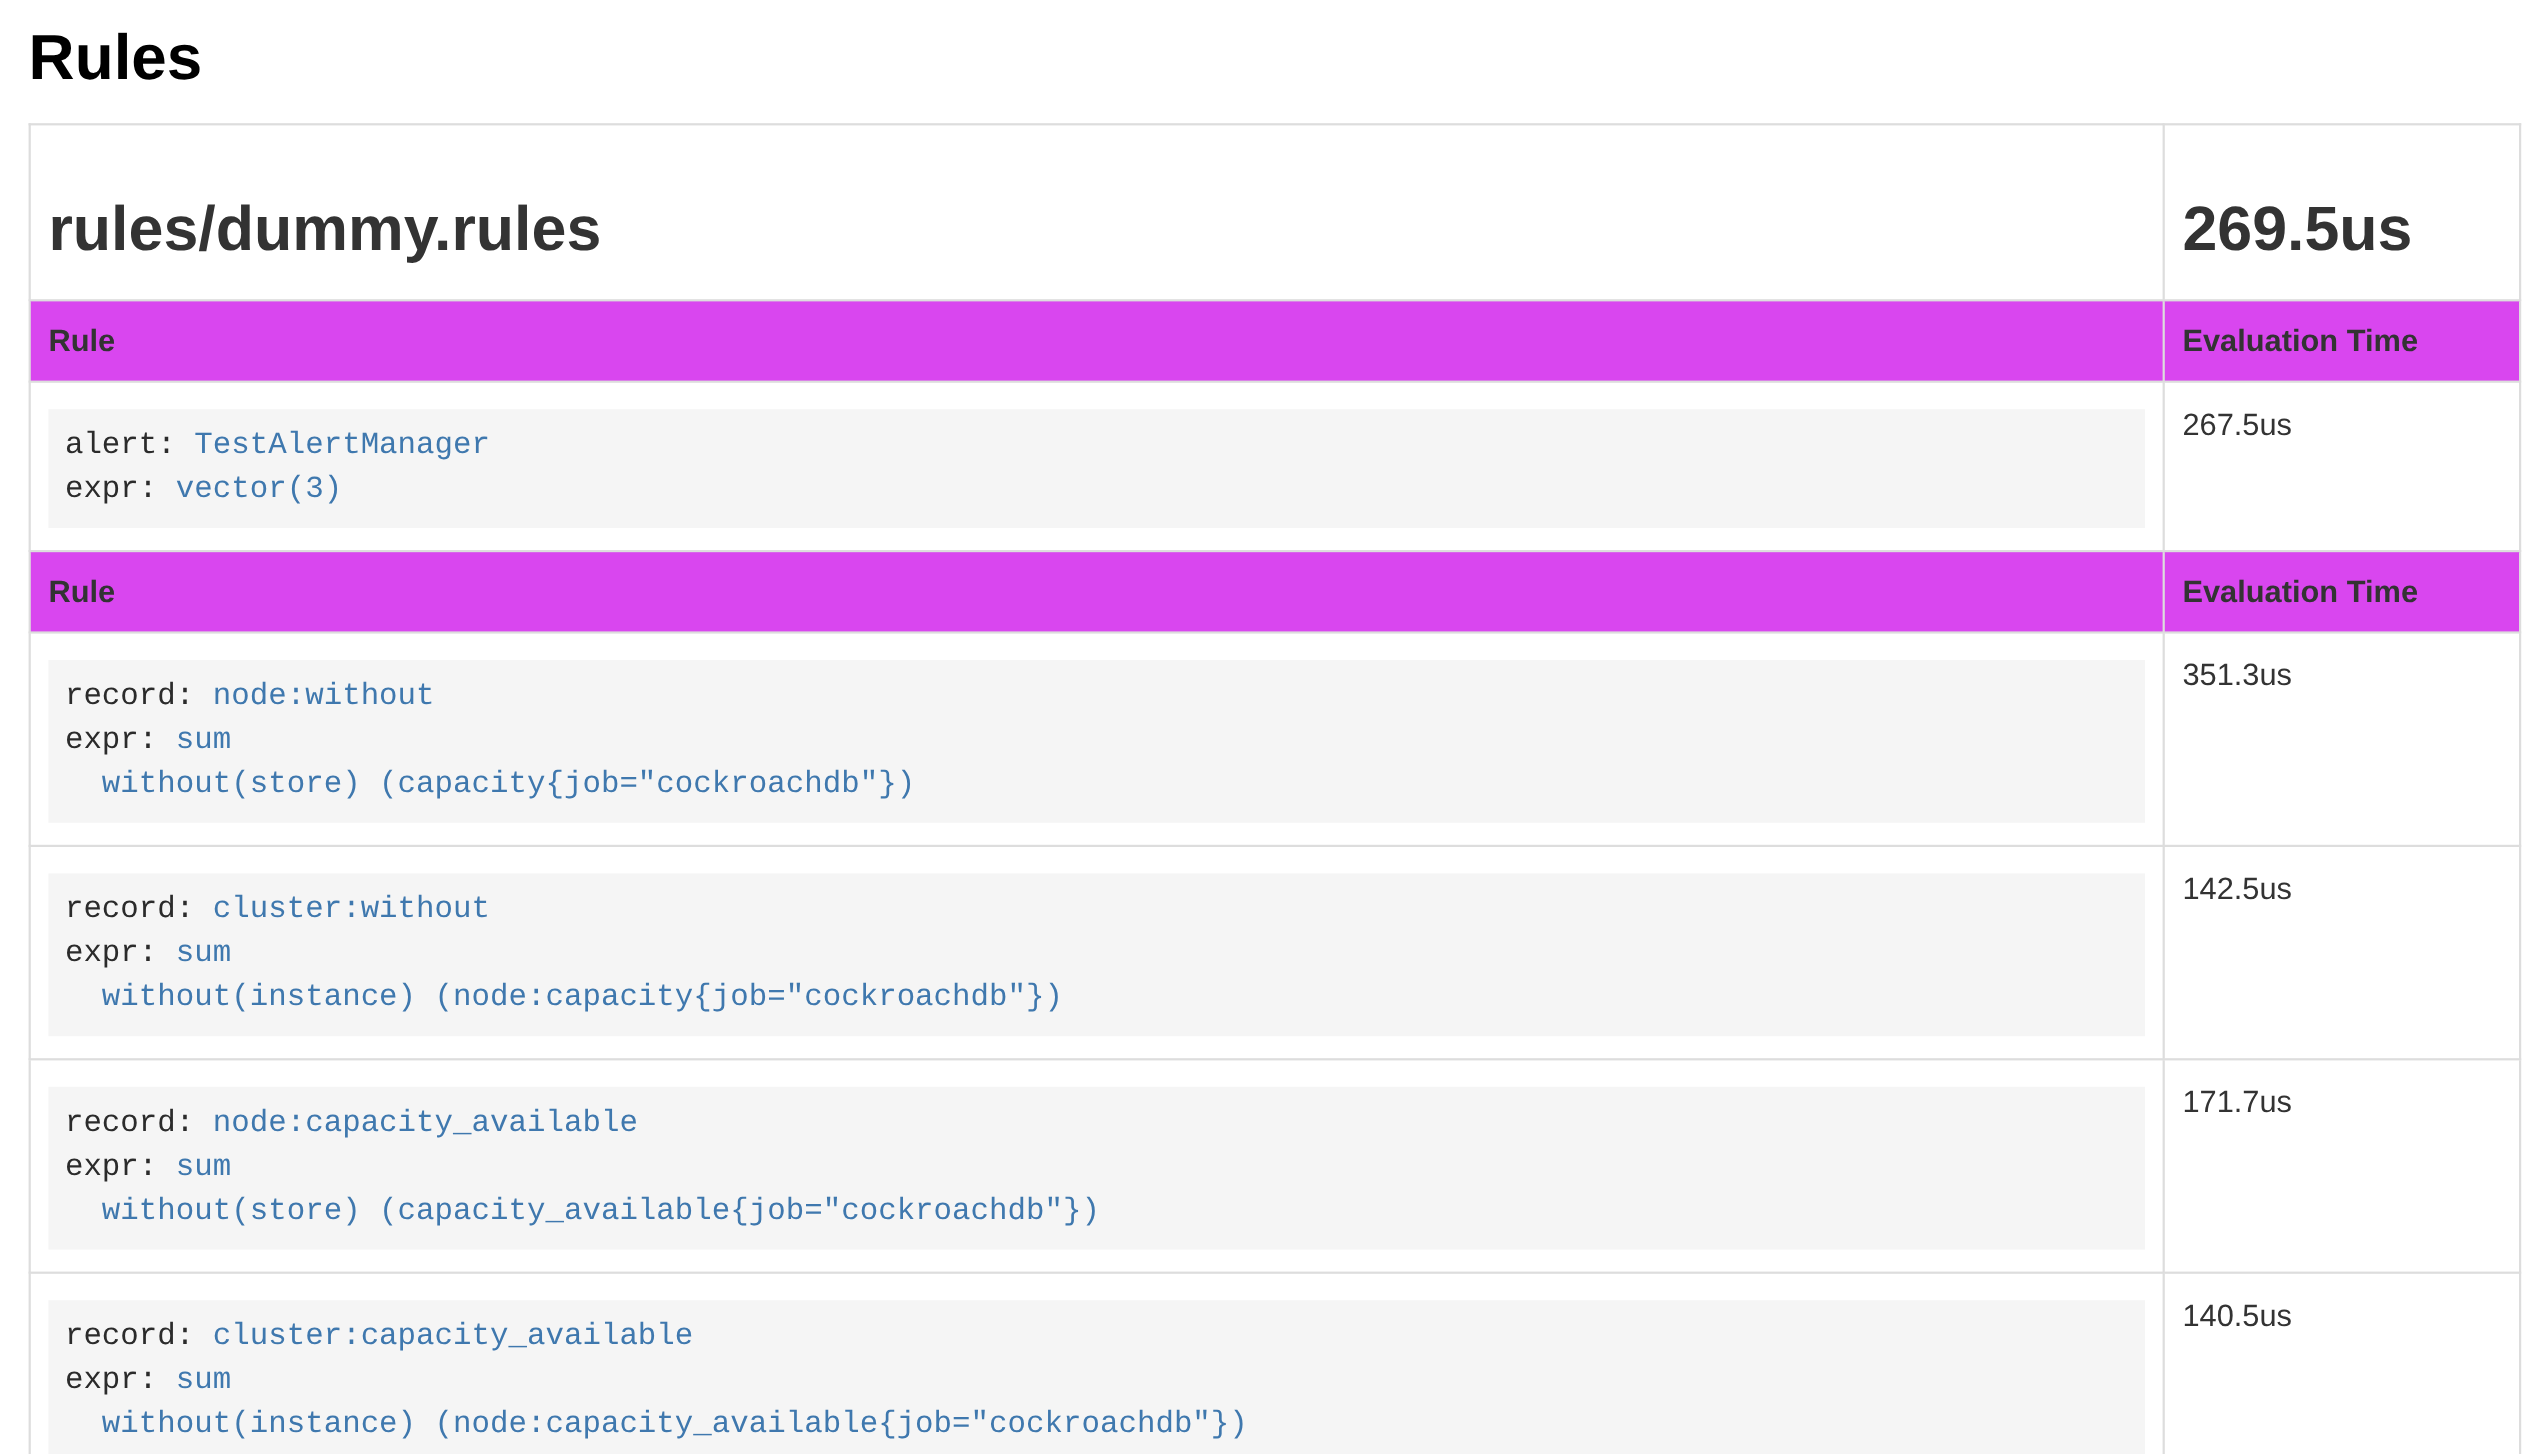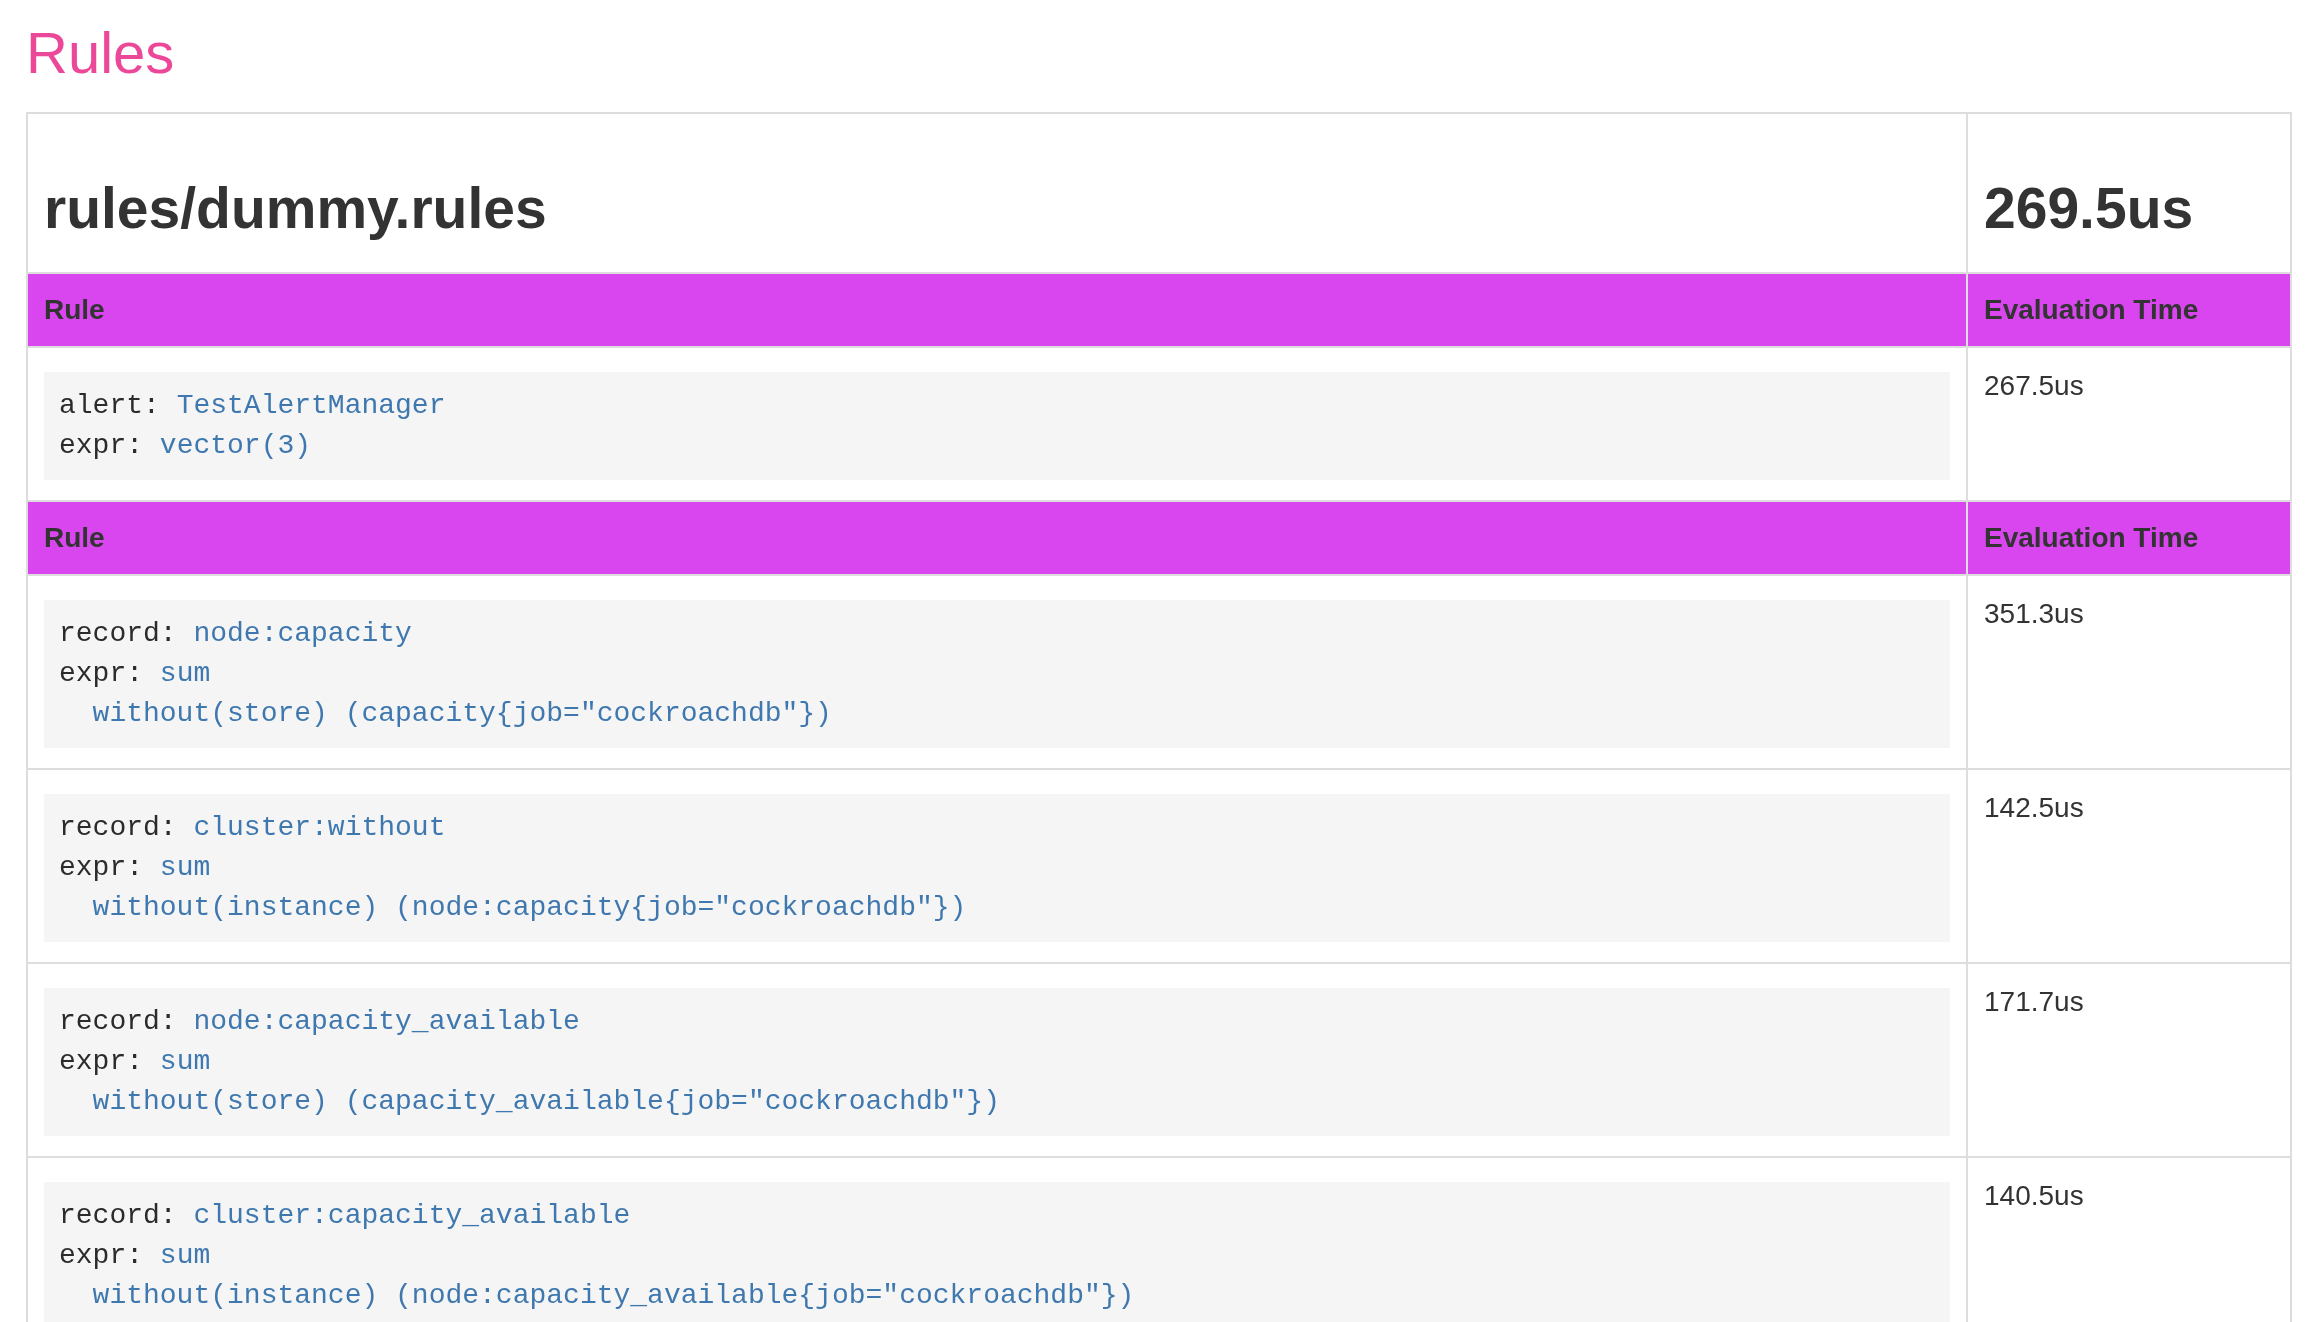--- a/index.html
+++ b/index.html
@@ -11,22 +11,22 @@
     overflow: hidden;
     font-family: "Liberation Sans", sans-serif;
     color: #333333;
   }
   .container {
     margin: 0 26px;
   }
   h1.page-title {
     font-size: 58px;
     line-height: 58px;
-    font-weight: 400;
-    color: #ec4899;
+    font-weight: 700;
+    color: #000000;
     margin: 24px 0 30px 0;
   }
   table.rules-table {
     border-collapse: collapse;
     table-layout: fixed;
     width: 2264px;
   }
   table.rules-table col.rule-col   { width: 1940px; }
   table.rules-table col.time-col   { width: 324px; }
   table.rules-table td, table.rules-table th {
@@ -125,21 +125,21 @@
     </tr>
 
     <tr class="head-row">
       <th>Rule</th>
       <th>Evaluation Time</th>
     </tr>
 
     <tr>
       <td class="rule-cell">
         <div class="rule-pre">
-          <div class="code-line"><span class="code-key">record: </span><span class="code-link">node:capacity</span></div>
+          <div class="code-line"><span class="code-key">record: </span><span class="code-link">node:without</span></div>
           <div class="code-line"><span class="code-key">expr: </span><span class="code-link">sum</span></div>
           <div class="code-line"><span class="code-link">  without(store) (capacity{job="cockroachdb"})</span></div>
         </div>
       </td>
       <td class="time-cell">351.3us</td>
     </tr>
 
     <tr>
       <td class="rule-cell">
         <div class="rule-pre">

